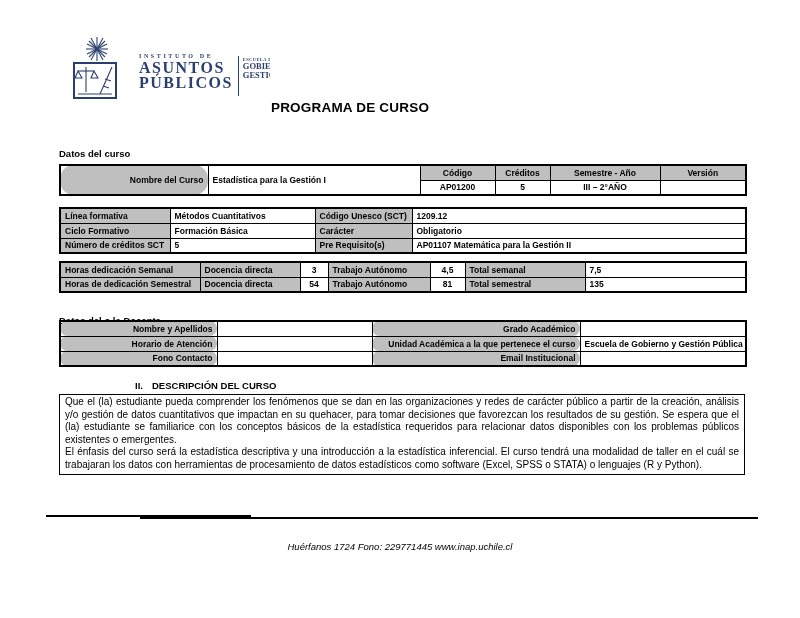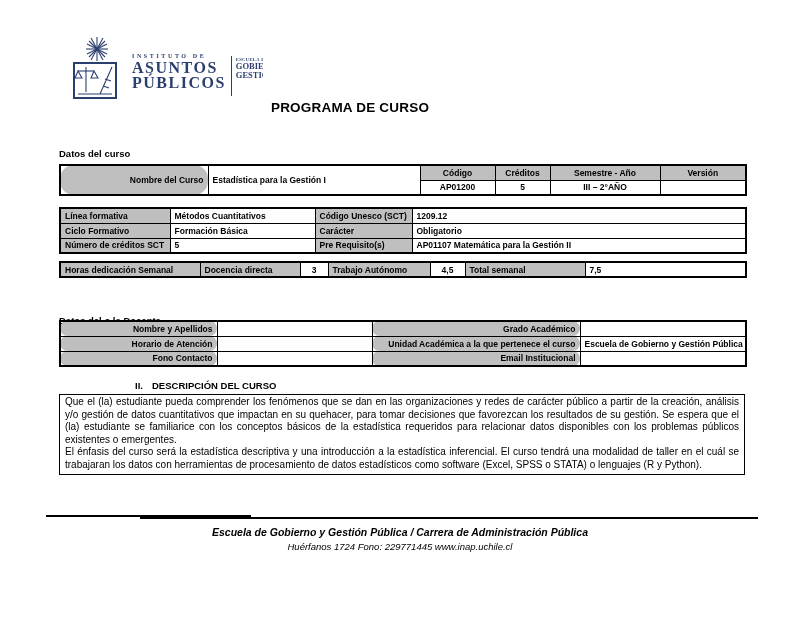--- a/index.html
+++ b/index.html
@@ -5,21 +5,21 @@
   * { margin:0; padding:0; box-sizing:border-box; }
   html,body { background:#888; }
   #page {
     position:relative; width:800px; height:618px; background:#ffffff;
     font-family:"Liberation Sans", sans-serif; color:#000; overflow:hidden;
     margin:0 auto;
   }
   
   .logo { position:absolute; left:70px; top:36px; height:66px; display:flex; align-items:flex-start; }
   .emblem { width:50px; height:64px; }
-  .logo-text { margin-left:12px; padding-top:17px; color:#2b3f6e; }
+  .logo-text { margin-left:19px; padding-top:17px; color:#2b3f6e; }
   .org-small { font-size:6px; letter-spacing:2.6px; font-family:"Liberation Serif", serif; font-weight:bold; margin-bottom:1px; white-space:nowrap; }
   .org-big { font-size:16px; line-height:15px; letter-spacing:1.5px; font-family:"Liberation Serif", serif; font-weight:bold; white-space:nowrap; }
   .logo-divider { width:1px; background:#2b3f6e; height:40px; margin:20px 0 0 5px; }
   .school-block { margin-left:4px; padding-top:21px; width:27px; overflow:hidden; color:#2b3f6e; }
   .school-small { font-size:4.5px; letter-spacing:0.4px; font-family:"Liberation Serif", serif; font-weight:bold; white-space:nowrap; }
   .school-big { font-size:8.5px; line-height:9px; font-family:"Liberation Serif", serif; font-weight:bold; white-space:nowrap; }
   
   .doc-title { position:absolute; left:0; top:100px; width:700px; text-align:center;
     font-size:13.5px; font-weight:bold; letter-spacing:0.2px; }
   .sec-head { position:absolute; left:88px; font-size:9.5px; font-weight:bold; }
@@ -170,20 +170,29 @@
     <tbody>
         <tr>
       <td class="g">Horas dedicación Semanal</td>
       <td class="g">Docencia directa</td>
       <td class="c">3</td>
       <td class="g">Trabajo Autónomo</td>
       <td class="c">4,5</td>
       <td class="g">Total semanal</td>
       <td>7,5</td>
     </tr>
+    <tr>
+      <td class="g">Horas de dedicación Semestral</td>
+      <td class="g">Docencia directa</td>
+      <td class="c">54</td>
+      <td class="g">Trabajo Autónomo</td>
+      <td class="c">81</td>
+      <td class="g">Total semestral</td>
+      <td>135</td>
+    </tr>
   </tbody>
     </table>
 
   <div class="sub-head" style="top:303px;margin-top:12px;">Datos del o la Docente</div>
 
   <table id="tbl-doc">
     <colgroup>
         <col style="width:157px">
         <col style="width:155px">
         <col style="width:208px">
@@ -215,16 +224,15 @@
     <span class="num">II.</span><span>DESCRIPCIÓN DEL CURSO</span>
   </div>
 
   <div class="desc-box">
     <div>Que el (la) estudiante pueda comprender los fenómenos que se dan en las organizaciones y redes de carácter público a partir de la creación, análisis y/o gestión de datos cuantitativos que impactan en su quehacer, para tomar decisiones que favorezcan los resultados de su gestión.  Se espera que el (la) estudiante se familiarice con los conceptos básicos de la estadística requeridos para relacionar datos disponibles con los problemas públicos existentes o emergentes.</div>
     <div>El énfasis del curso será la estadística descriptiva y una introducción a la estadística inferencial. El curso tendrá una modalidad de taller en el cuál se trabajaran los datos con herramientas de procesamiento de datos estadísticos como software (Excel, SPSS o STATA) o lenguajes (R y Python).</div>
   </div>
 
   <div class="rule rule1"></div>
   <div class="rule rule2"></div>
-  <div class="footer-1">Escuela de Gobierno y Gestión Pública / Carrera de Administración Pública</div>
   <div class="footer-2">Huérfanos 1724  Fono: 229771445  www.inap.uchile.cl</div>
 
 </div>
 
 </body></html>

